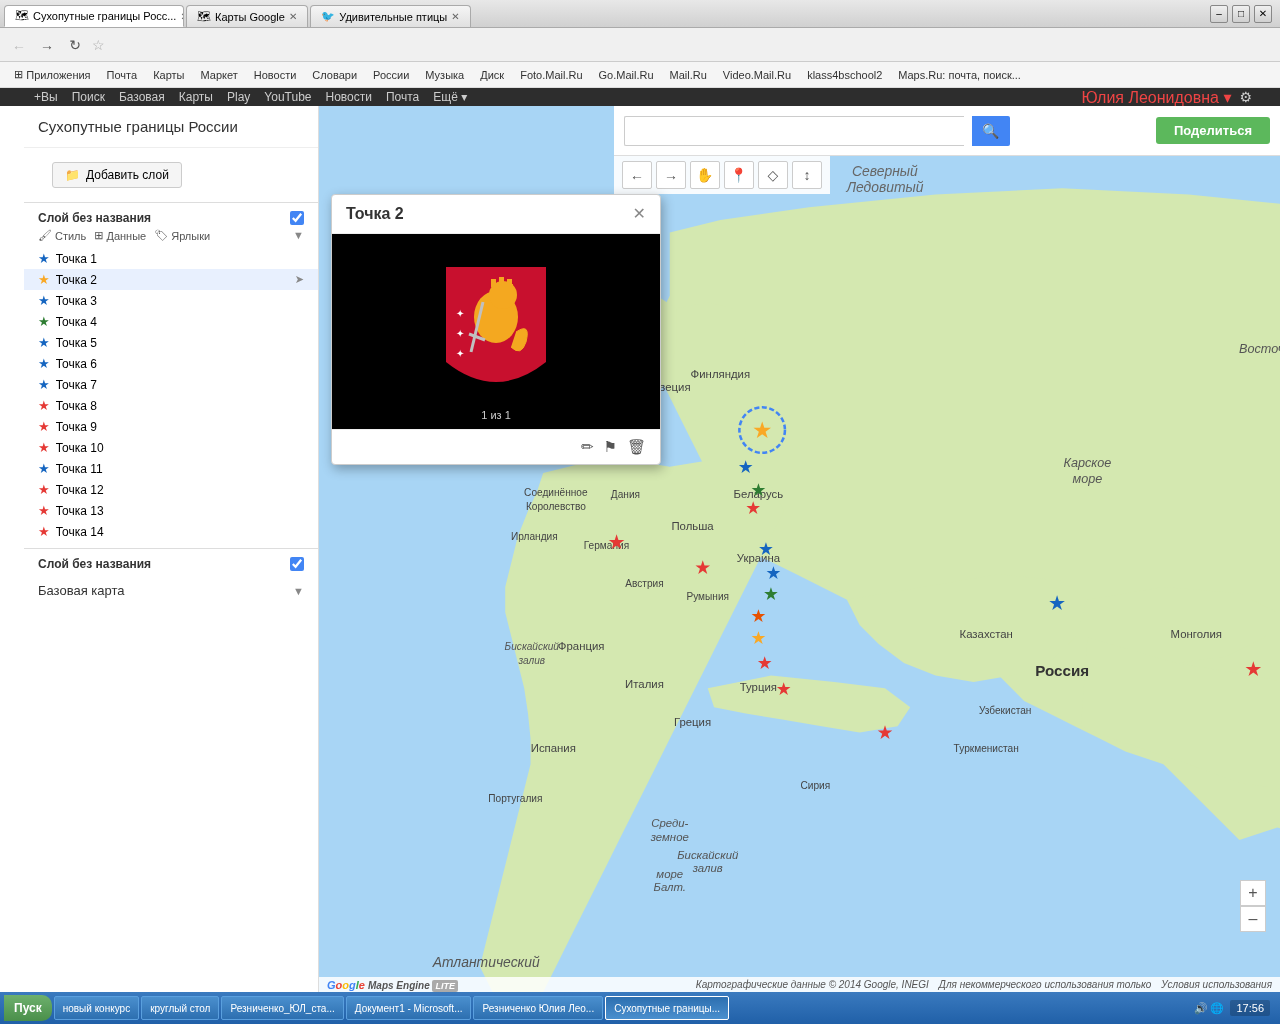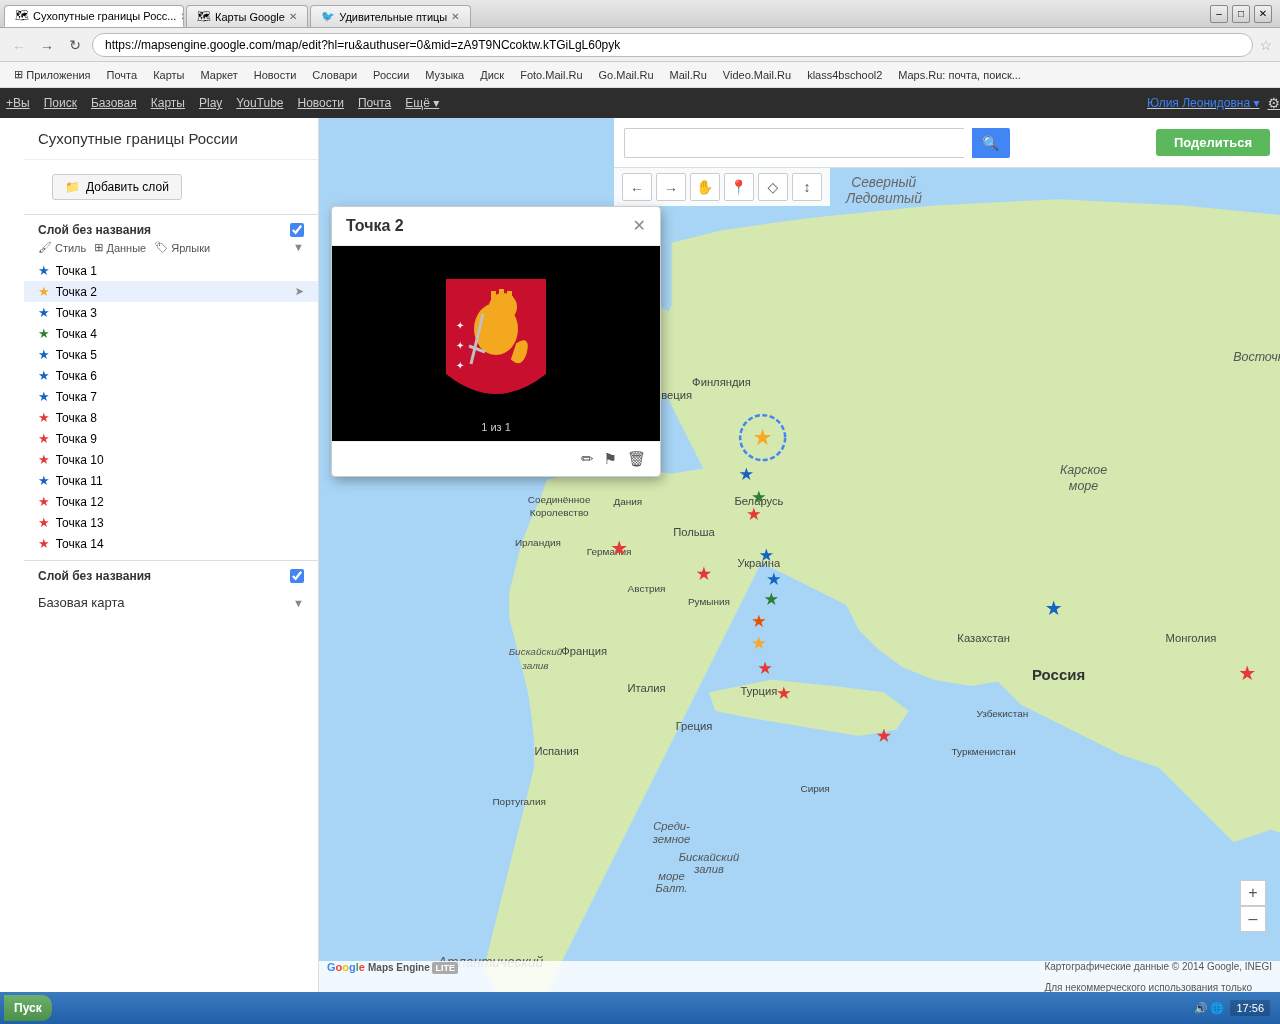--- a/index.html
+++ b/index.html
@@ -82,32 +82,31 @@
       color: #333;
       white-space: nowrap;
       display: flex;
       align-items: center;
       gap: 3px;
     }
 
     
     .google-nav {
       background: #2d2d2d;
-      height: 30px;
-      display: flex;
-      align-items: center;
-      padding: 0 0;
+      height: 18px;
+      display: flex;
+      align-items: center;
+      padding: 0 28px;
       color: #ccc;
       font-size: 12px;
       gap: 2px;
-      text-decoration: underline;
     }
     .google-nav-item { padding: 4px 6px; cursor: pointer; color: #ccc; }
     .google-nav-right { margin-left: auto; display: flex; align-items: center; gap: 8px; }
-    .user-name { color: #3b82f6; font-size: 12px; cursor: pointer; }
+    .user-name { color: #ef4444; font-size: 16px; cursor: pointer; }
     .gear-icon-nav { color: #ccc; cursor: pointer; font-size: 14px; }
 
     
     .main-content { display: flex; flex: 1; position: relative; overflow: hidden; margin-left: 24px; }
 
     
     .map-header {
       position: absolute;
       top: 0;
       left: 295px;
@@ -338,30 +337,31 @@
       justify-content: center;
       color: #555;
     }
 
     
     .map-footer {
       position: absolute;
       bottom: 0;
       left: 0;
       right: 0;
-      height: 31px;
+      height: 15px;
       background: rgba(255,255,255,0.85);
       display: flex;
-      align-items: flex-start;
+      align-items: center;
       padding: 0 8px;
       font-size: 10px;
       color: #555;
       z-index: 10;
-    }
-    .footer-links { margin-left: auto; display: flex; gap: 10px; font-size: 10px; flex-direction: column; }
+      font-style: italic;
+    }
+    .footer-links { margin-left: auto; display: flex; gap: 10px; font-size: 10px; }
     .footer-link { cursor: pointer; color: #555; }
 
     
     .taskbar {
       height: 32px;
       background: linear-gradient(to bottom, #3a7abf, #2060a8);
       display: flex;
       align-items: center;
       padding: 0 4px;
       gap: 2px;
@@ -427,21 +427,20 @@
       <div class="win-btn">–</div>
       <div class="win-btn">□</div>
       <div class="win-btn">✕</div>
     </div>
   </div>
 
   <div class="address-bar">
     <button class="nav-btn disabled">←</button>
     <button class="nav-btn">→</button>
     <button class="nav-btn">↻</button>
-    <input class="url-bar" type="text" value="https://mapsengine.google.com/map/edit?hl=ru&amp;authuser=0&amp;mid=zA9T9NCcoktw.kTGiLgL60pyk" style="">
     <span class="star-icon">☆</span>
   </div>
 
   <div class="bookmarks-bar">
     <span class="bookmark-item">
       <span>⊞</span>
       <span>Приложения</span>
     </span>
     <span class="bookmark-item">Почта</span>
     <span class="bookmark-item">Карты</span>
@@ -771,19 +770,27 @@
           <span class="footer-link">Для некоммерческого использования только</span>
           <span class="footer-link">Условия использования</span>
         </span>
       </div>
     </div>
 
   </div>
 
   <div class="taskbar">
     <div class="start-btn">Пуск</div>
+    <div style="display:flex; gap:2px; overflow:hidden;">
+      <div class="taskbar-item">новый конкурс</div>
+      <div class="taskbar-item">круглый стол</div>
+      <div class="taskbar-item">Резниченко_ЮЛ_ста...</div>
+      <div class="taskbar-item">Документ1 - Microsoft...</div>
+      <div class="taskbar-item">Резниченко Юлия Лео...</div>
+      <div class="taskbar-item active">Сухопутные границы...</div>
+    </div>
     <div class="taskbar-right">
       <span>🔊 🌐</span>
       <span class="time-display">17:56</span>
     </div>
   </div>
 
 </div>
 
 </body></html>

